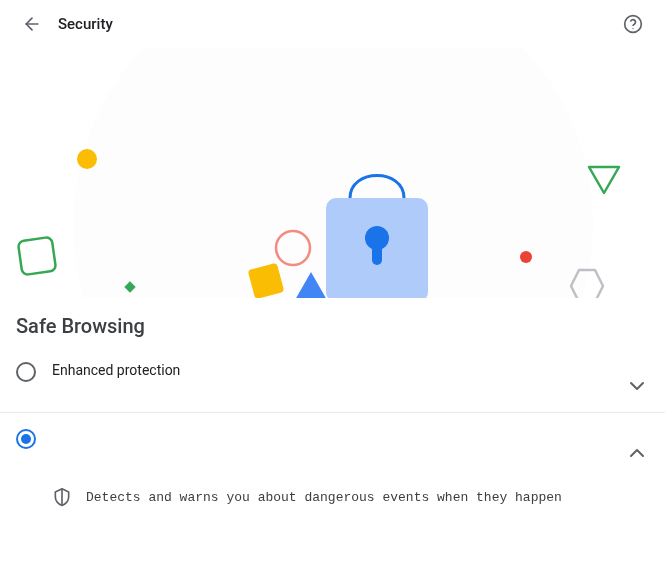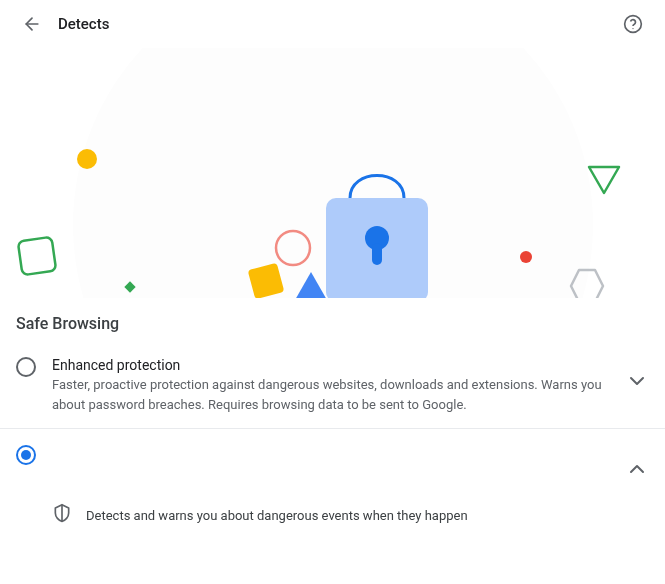--- a/index.html
+++ b/index.html
@@ -46,21 +46,21 @@
   .hero-bg {
     position: absolute;
     left: 50%; top: 50%;
     transform: translate(-50%, -40%);
     width: 520px; height: 520px;
     background: #fdfdfd;
     border-radius: 50%;
   }
   .hero svg { position: absolute; }
   .section-label {
-    font-size: 16px;
+    font-size: 20px;
     color: #3c4043;
     font-weight: 500;
     padding: 16px 16px 8px;
   }
   .option {
     display: flex;
     align-items: flex-start;
     padding: 14px 16px 14px 16px;
     cursor: pointer;
   }
@@ -107,22 +107,23 @@
   }
   .chevron {
     width: 24px; height: 24px;
     color: #5f6368;
     margin-left: 12px;
     margin-top: 14px;
     flex-shrink: 0;
   }
   .detail-row {
     display: flex;
-    align-items: flex-end;
+    align-items: center;
     padding: 8px 16px 10px 52px;
+    font-family: Liberation Mono, monospace;
   }
   .shield-icon {
     width: 20px; height: 20px;
     margin-right: 14px;
     flex-shrink: 0;
     color: #5f6368;
   }
   .detail-text {
     font-size: 13px;
     color: #3c4043;
@@ -131,21 +132,21 @@
 </head>
 <body>
 
 <div class="header">
   <div class="back-btn">
     <svg width="20" height="20" viewBox="0 0 24 24" fill="none" stroke="currentColor" stroke-width="2" stroke-linecap="round" stroke-linejoin="round">
         <line x1="19" y1="12" x2="5" y2="12"></line>
         <polyline points="12 19 5 12 12 5"></polyline>
       </svg>
   </div>
-  <div class="title">Detects</div>
+  <div class="title">Security</div>
   <div class="help-btn">
     <svg width="20" height="20" viewBox="0 0 24 24" fill="none" stroke="currentColor" stroke-width="2">
         <circle cx="12" cy="12" r="10"></circle>
         <path d="M9.1 9a3 3 0 1 1 4.2 3.5c-.8.5-1.3 1-1.3 2"></path>
         <circle cx="12" cy="17.5" r="0.8" fill="currentColor" stroke="none"></circle>
       </svg>
   </div>
 </div>
 
 <div class="hero">
@@ -194,21 +195,20 @@
       <polygon points="12,4 28,4 36,20 28,36 12,36 4,20" fill="none" stroke="#bdc1c6" stroke-width="2.5" stroke-linejoin="round"></polygon>
     </svg>
 </div>
 
 <div class="section-label">Safe Browsing</div>
 
 <div class="option">
   <div class="radio"></div>
   <div class="option-body">
     <div class="option-title">Enhanced protection</div>
-    <div class="option-desc">Faster, proactive protection against dangerous websites, downloads and extensions. Warns you about password breaches. Requires browsing data to be sent to Google.</div>
   </div>
   <div class="chevron">
     <svg width="24" height="24" viewBox="0 0 24 24" fill="none" stroke="currentColor" stroke-width="2" stroke-linecap="round" stroke-linejoin="round">
         <polyline points="6 9 12 15 18 9"></polyline>
       </svg>
   </div>
 </div>
 
 <div class="option">
   <div class="radio selected"></div>

